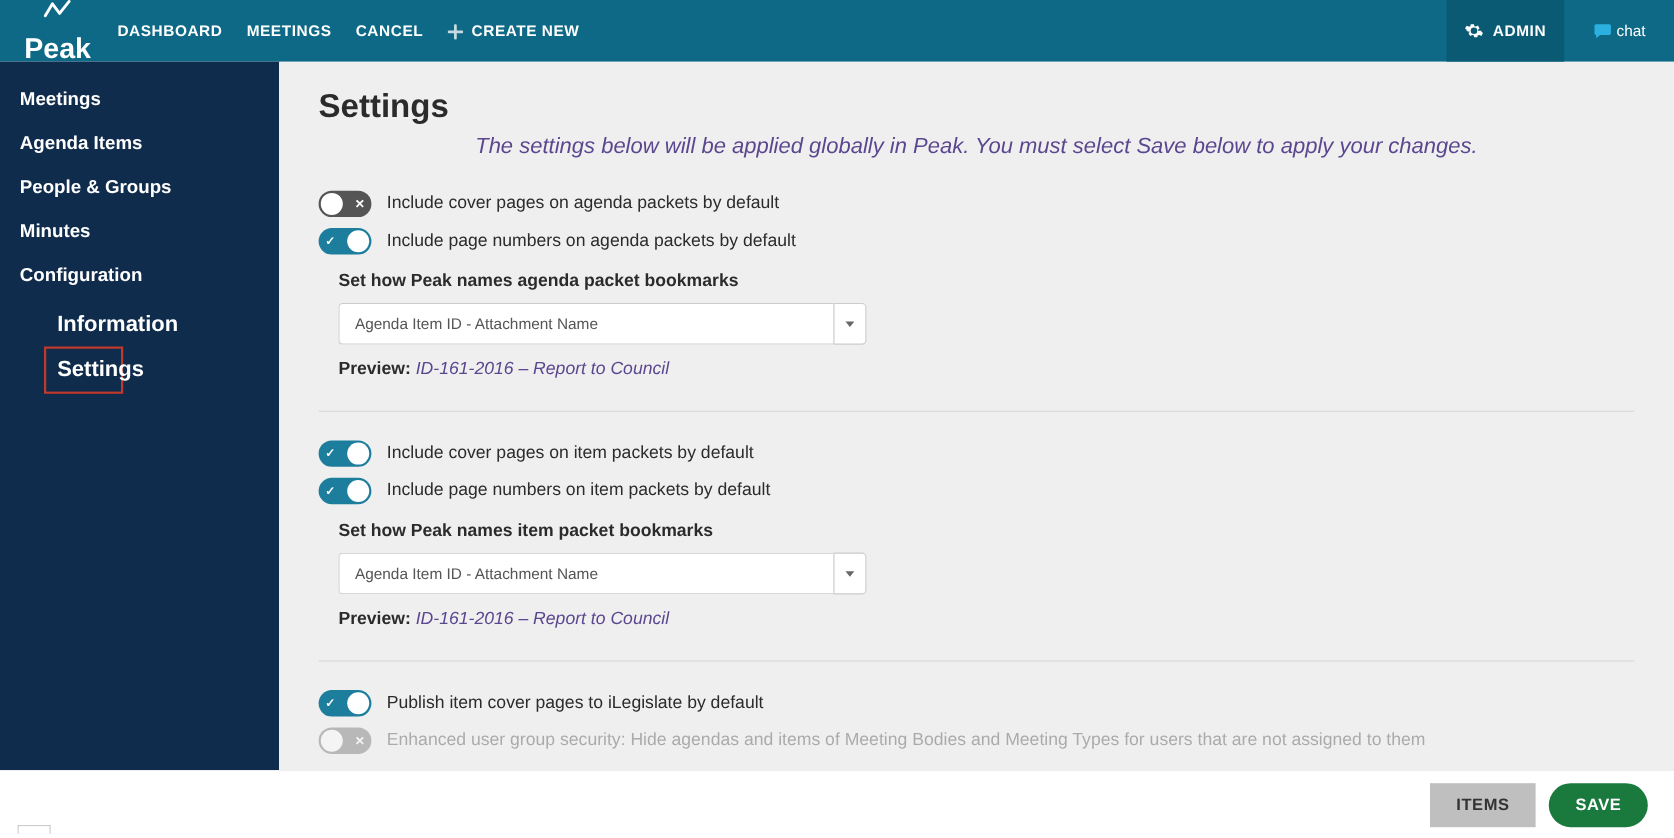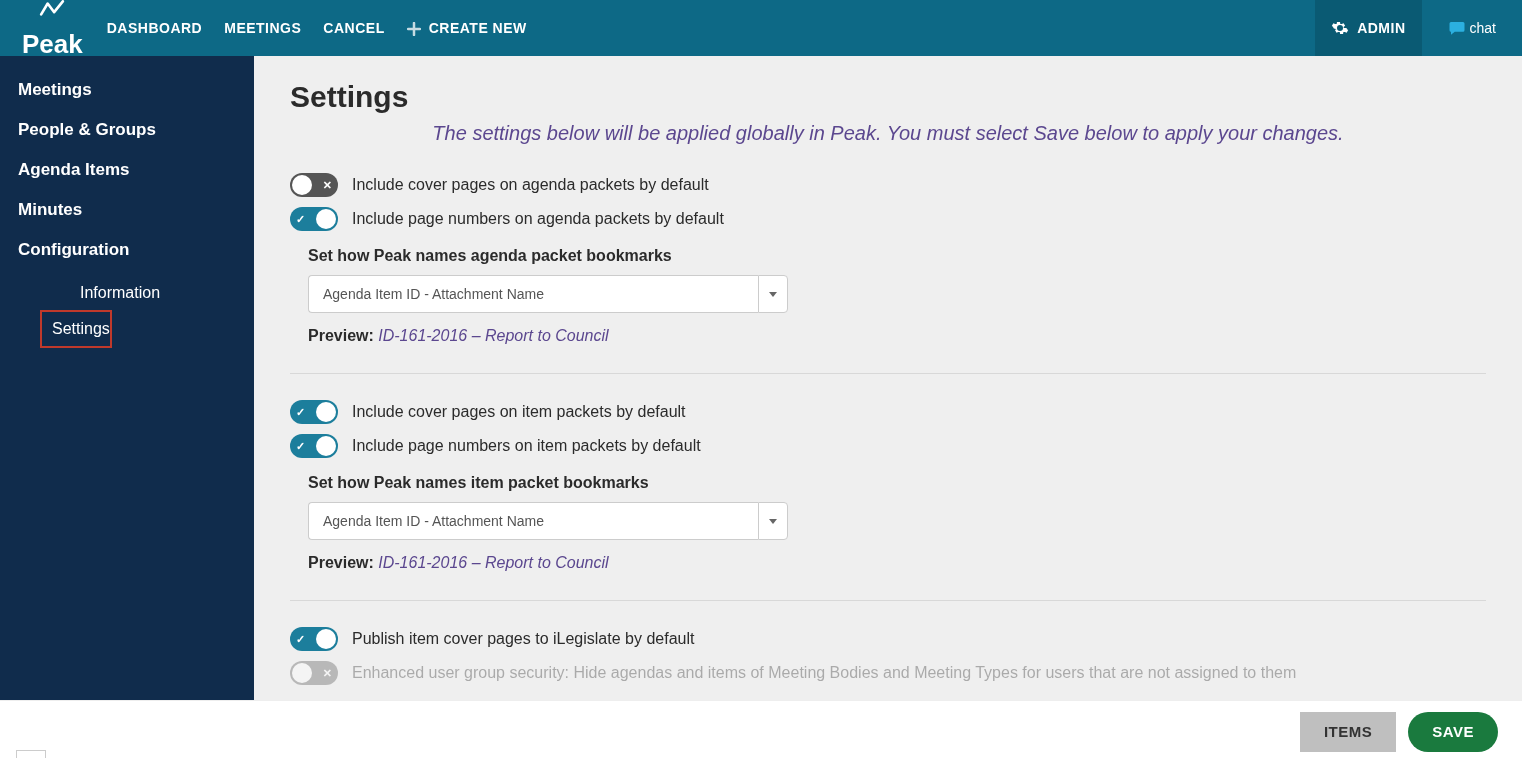--- a/index.html
+++ b/index.html
@@ -12,21 +12,21 @@
   .create-new { display: flex; align-items: flex-end; gap: 8px; }
   .plus-icon { width: 14px; height: 14px; display:inline-block; }
   .top-right { margin-left: auto; display: flex; align-items: stretch; height: 100%; }
   .admin-btn { background: #0a5a73; display: flex; align-items: center; gap: 8px; padding: 0 16px; font-weight: 700; font-size: 14px; letter-spacing: .5px; cursor:pointer; }
   .chat-btn { display: flex; align-items: center; gap: 4px; padding: 0 26px; font-size: 14px; cursor:pointer; }
   .chat-btn svg { width: 18px; height: 18px; }
 
   .main { display: flex; height: calc(100% - 56px - 62px); }
   .sidebar { width: 254px; background: #102c4c; color: #fff; padding-top: 14px; }
   .sidebar-item { padding: 10px 18px; font-size: 17px; font-weight: 600; cursor:pointer; }
-  .sidebar-subitem { padding: 8px 0 8px 80px; font-size: 16px; font-weight: 400; cursor:pointer; }
+  .sidebar-subitem { padding: 8px 0 8px 52px; font-size: 20px; font-weight: 700; cursor:pointer; }
   .sidebar-subitem.active { border: 2px solid #c0392b; margin-left: 40px; padding-left: 10px; width: 72px; }
   .sidebar-subwrap { margin-top: 6px; }
 
   .content { flex: 1; background: #efefef; padding: 24px 36px; overflow-y: auto; }
   h1.page-title { font-size: 30px; font-weight: 700; color: #2b2b2b; margin-bottom: 8px; }
   .page-sub { color: #5b478f; font-style: italic; font-size: 20px; margin-bottom: 28px; text-align: center; }
 
   .setting-row { display: flex; align-items: center; gap: 14px; margin-bottom: 10px; font-size: 16px; color: #2b2b2b; }
   .toggle { width: 48px; height: 24px; border-radius: 12px; position: relative; cursor:pointer; flex-shrink:0; }
   .toggle.off { background: #555; }
@@ -89,22 +89,22 @@
           <path d="M4 4h16a2 2 0 012 2v9a2 2 0 01-2 2H9l-5 4v-4H4a2 2 0 01-2-2V6a2 2 0 012-2z"></path>
         </svg>
       <span>chat</span>
     </div>
   </div>
 </div>
 
 <div class="main">
   <div class="sidebar">
     <div class="sidebar-item">Meetings</div>
+    <div class="sidebar-item">Agenda Items</div>
     <div class="sidebar-item">People &amp; Groups</div>
-    <div class="sidebar-item">Agenda Items</div>
     <div class="sidebar-item">Minutes</div>
     <div class="sidebar-item">Configuration</div>
     <div class="sidebar-subwrap">
       <div class="sidebar-subitem">Information</div>
       <div class="sidebar-subitem active">Settings</div>
     </div>
   </div>
 
   <div class="content">
     <h1 class="page-title">Settings</h1>

